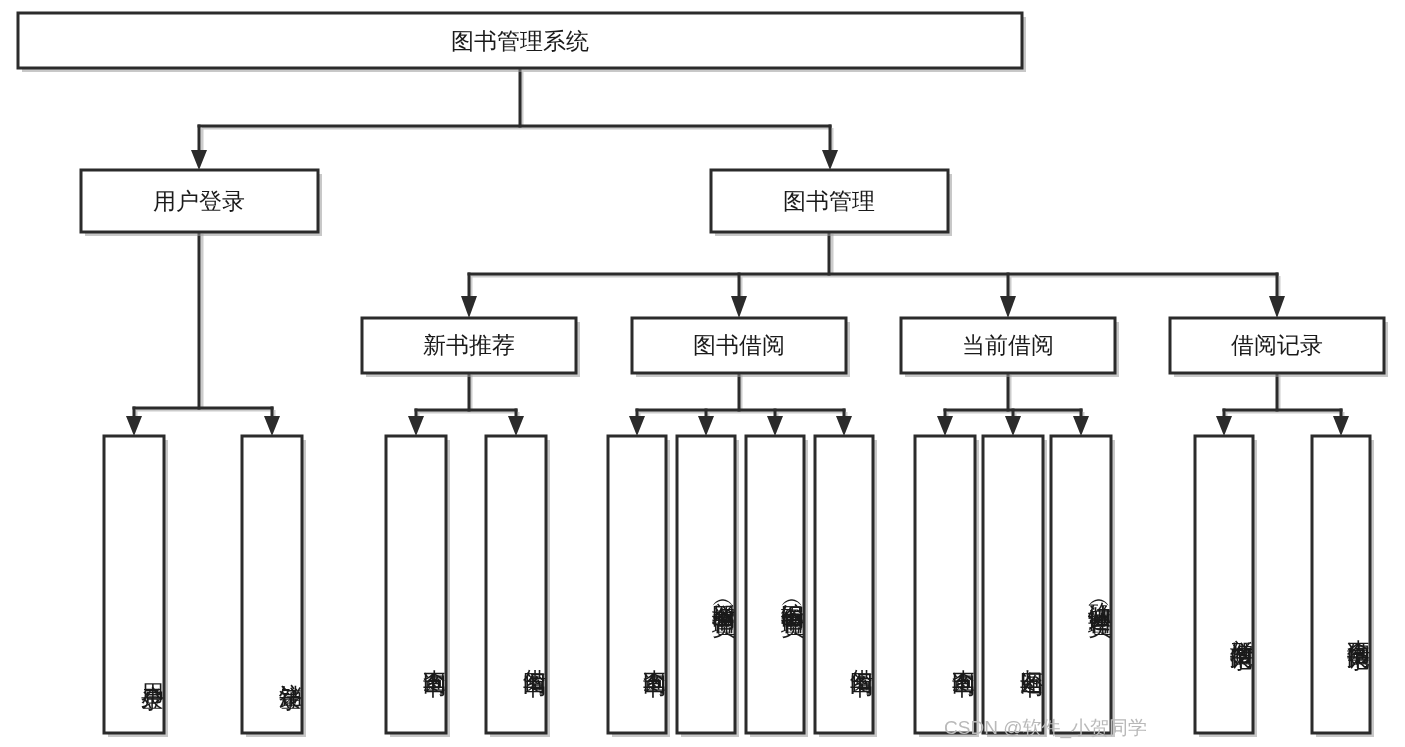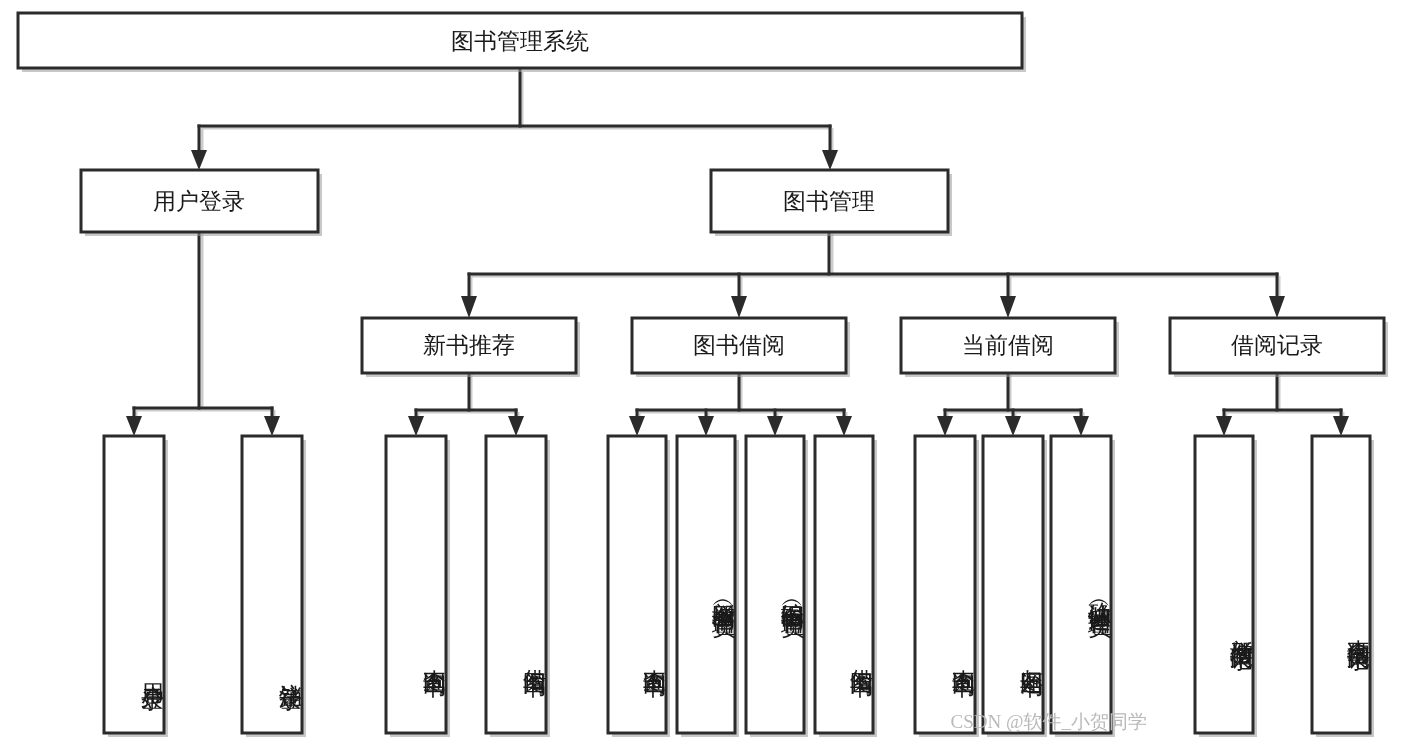--- a/index.html
+++ b/index.html
@@ -69,22 +69,22 @@
     line-height: 1;
     display: flex;
     align-items: flex-start;
     justify-content: center;
     white-space: nowrap;
     pointer-events: none;
   }
   .watermark {
     position: absolute;
     right: 8px;
-    bottom: 12px;
-    font-family: Liberation Serif, serif;
+    bottom: 6px;
+    font-family: Liberation Sans, sans-serif;
     font-size: 19px;
     color: #b9b9b9;
     white-space: nowrap;
     user-select: none;
   }
 </style>
 </head>
 <body>
 
 <div id="diagram-root">

